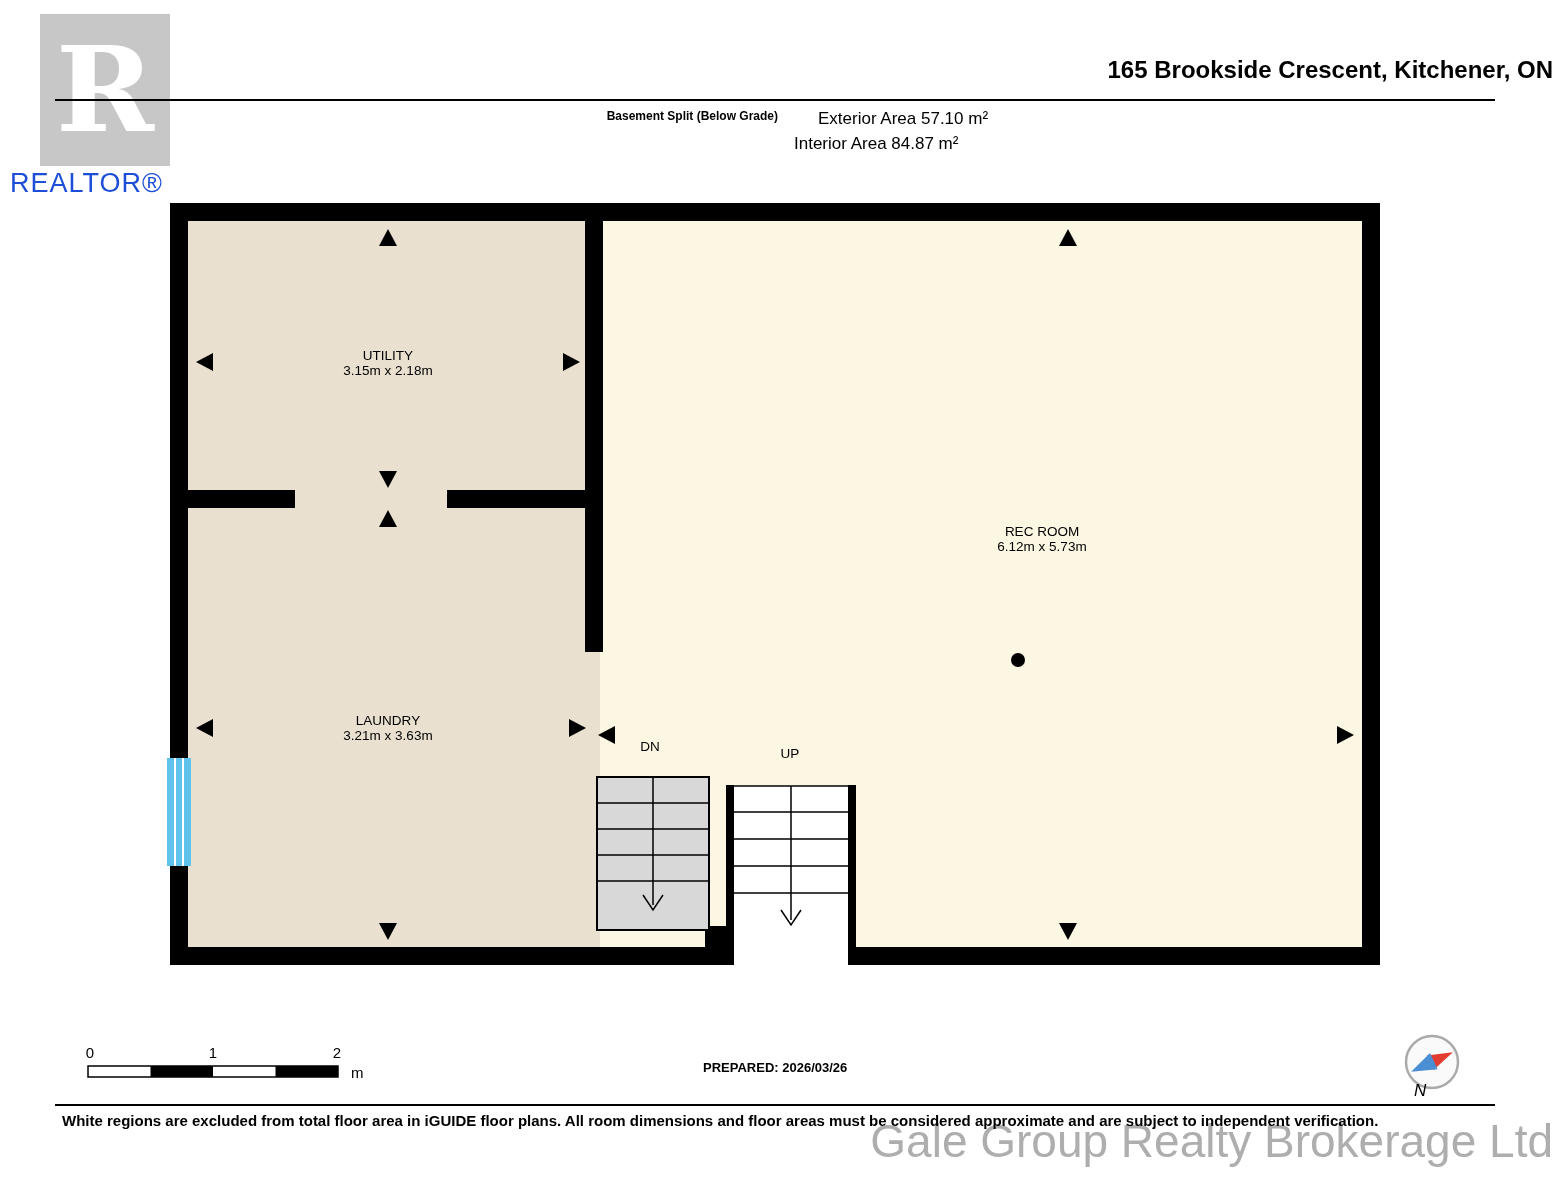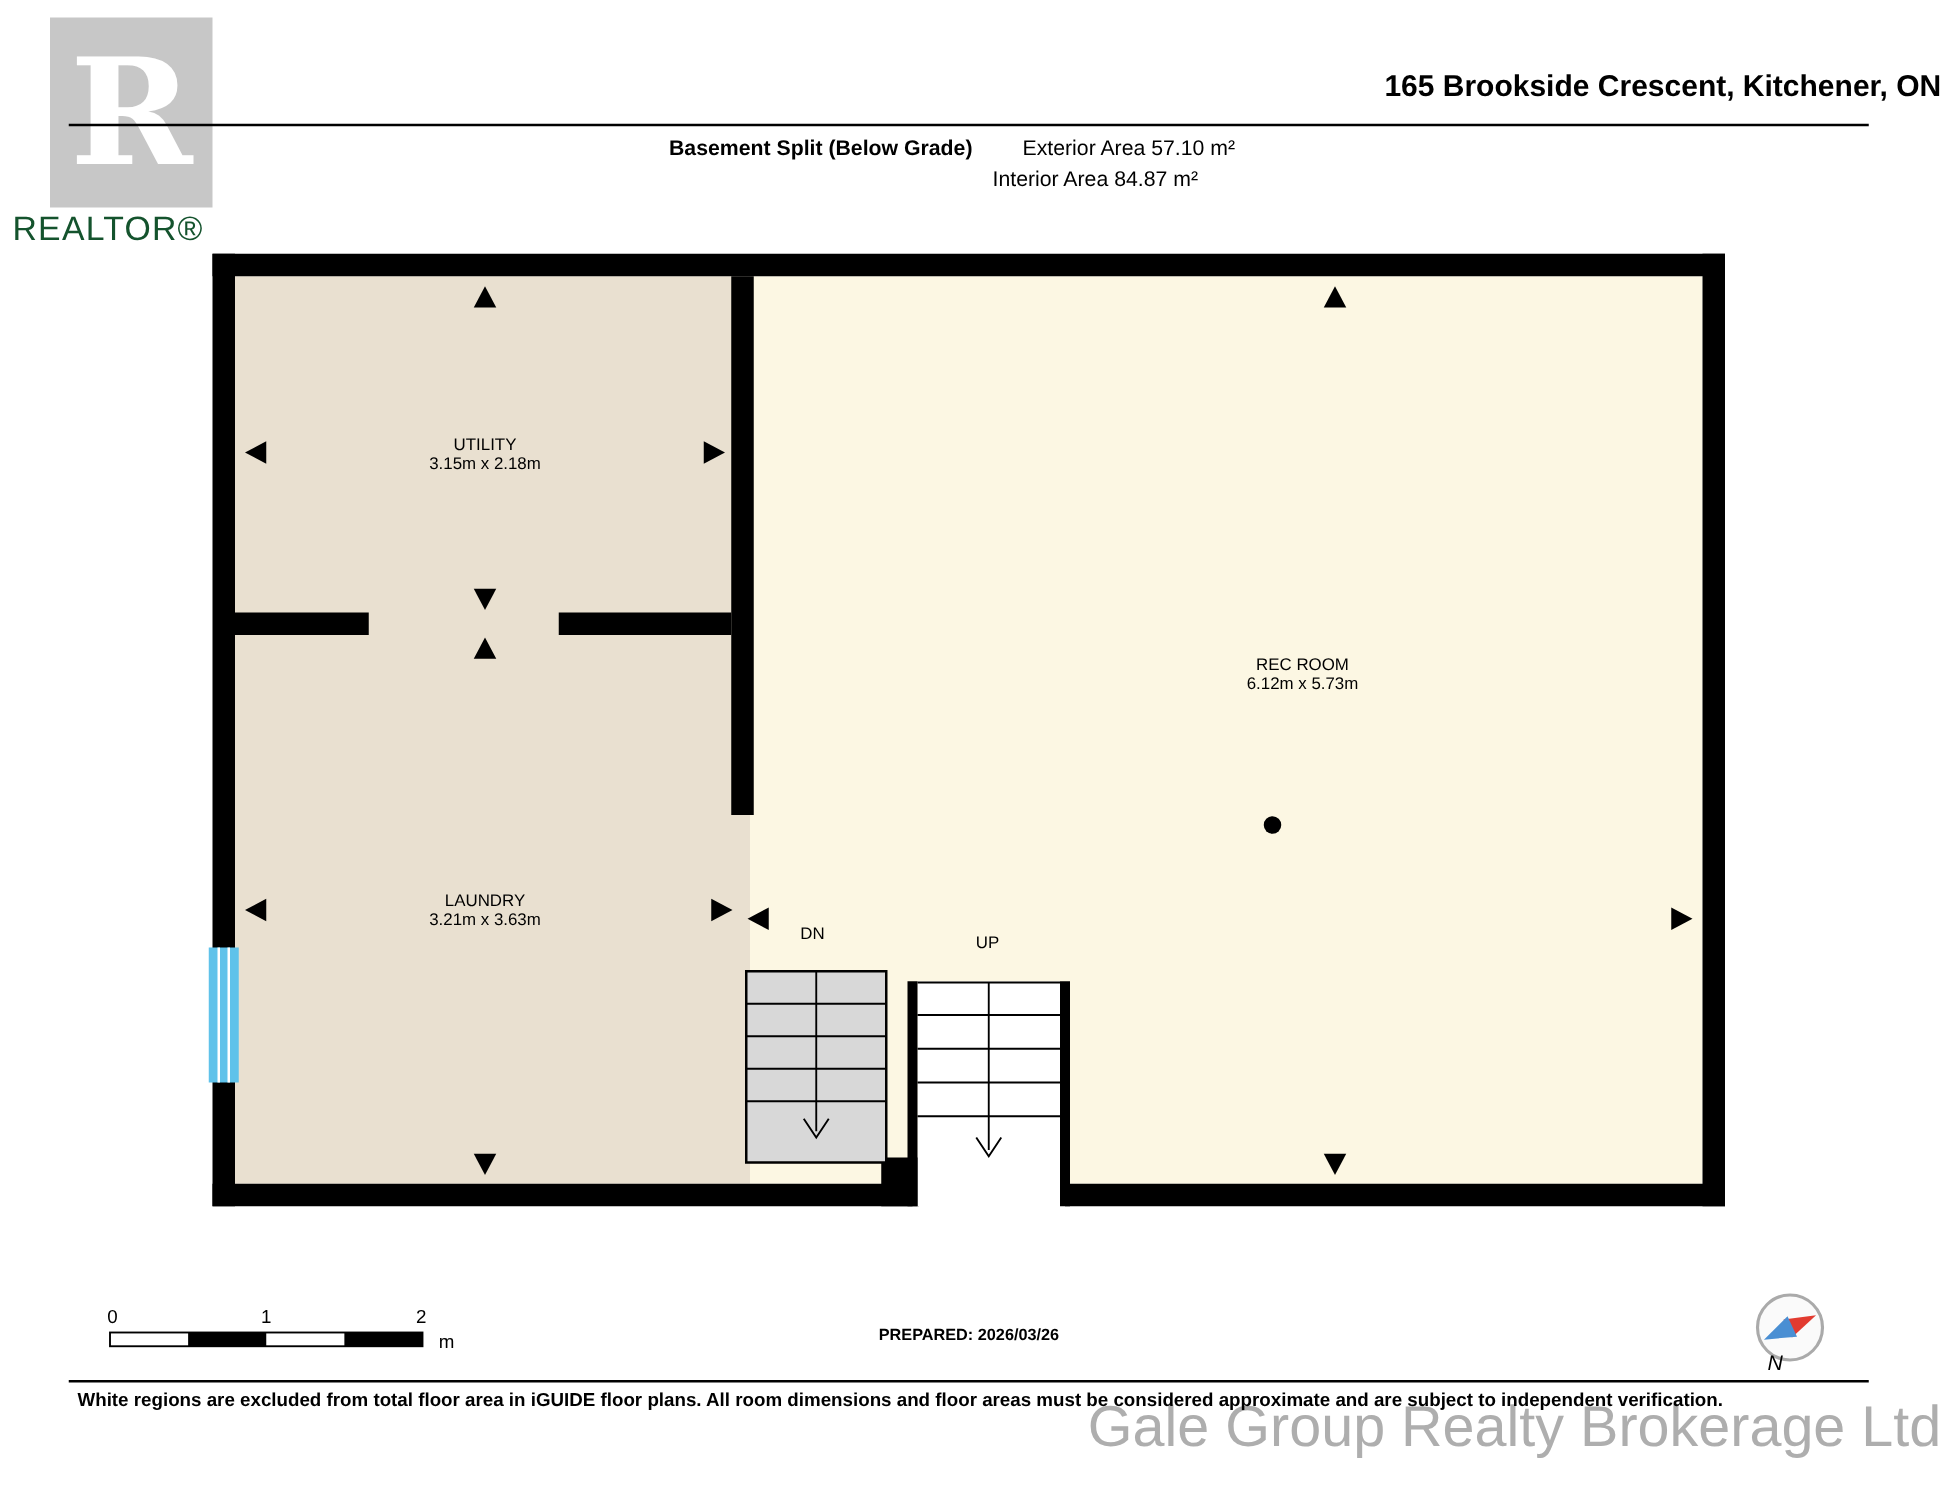--- a/index.html
+++ b/index.html
@@ -8,26 +8,26 @@
     position:relative; background:#ffffff; overflow:hidden;
     font-family:"Liberation Sans", sans-serif; color:#000;
   }
   .abs { position:absolute; }
 
   
   .logo-box{ left:40px; top:14px; width:130px; height:152px; background:#c7c7c7;
              display:flex; align-items:center; justify-content:center; }
   .logo-box span{ font-family:"DejaVu Serif", serif; font-weight:bold; color:#ffffff;
                   font-size:118px; line-height:1; }
-  .logo-brand{ left:10px; top:168px; font-size:27px; color:#14532d; letter-spacing:1px; }
+  .logo-brand{ left:10px; top:168px; font-size:27px; color:#1d4ed8; letter-spacing:1px; }
   .page-title{ left:0; right:0; top:56px; text-align:right; font-size:24px; font-weight:bold; }
   .rule{ left:55px; width:1440px; height:2px; background:#000; }
   .top-rule{ top:99px; }
   .bottom-rule{ top:1104px; z-index:3; }
-  .floor-label{ left:0; top:109px; width:778px; text-align:right; font-size:17px; font-weight:bold; }
+  .floor-label{ left:0; top:109px; width:778px; text-align:right; font-size:12px; font-weight:bold; }
   .ext-area{ left:794px; top:109px; font-size:17px;margin-left:24px; }
   .int-area{ left:794px; top:134px; font-size:17px; }
 
   
   svg.plan{ left:0; top:0; }
   svg text{ font-family:"Liberation Sans", sans-serif; }
 
   
   .prepared{ left:703px; top:1060px; font-size:13px; font-weight:bold; z-index:4; }
   .disclaimer{ left:62px; top:1112px; font-size:15px; z-index:4;font-weight:bold; }

